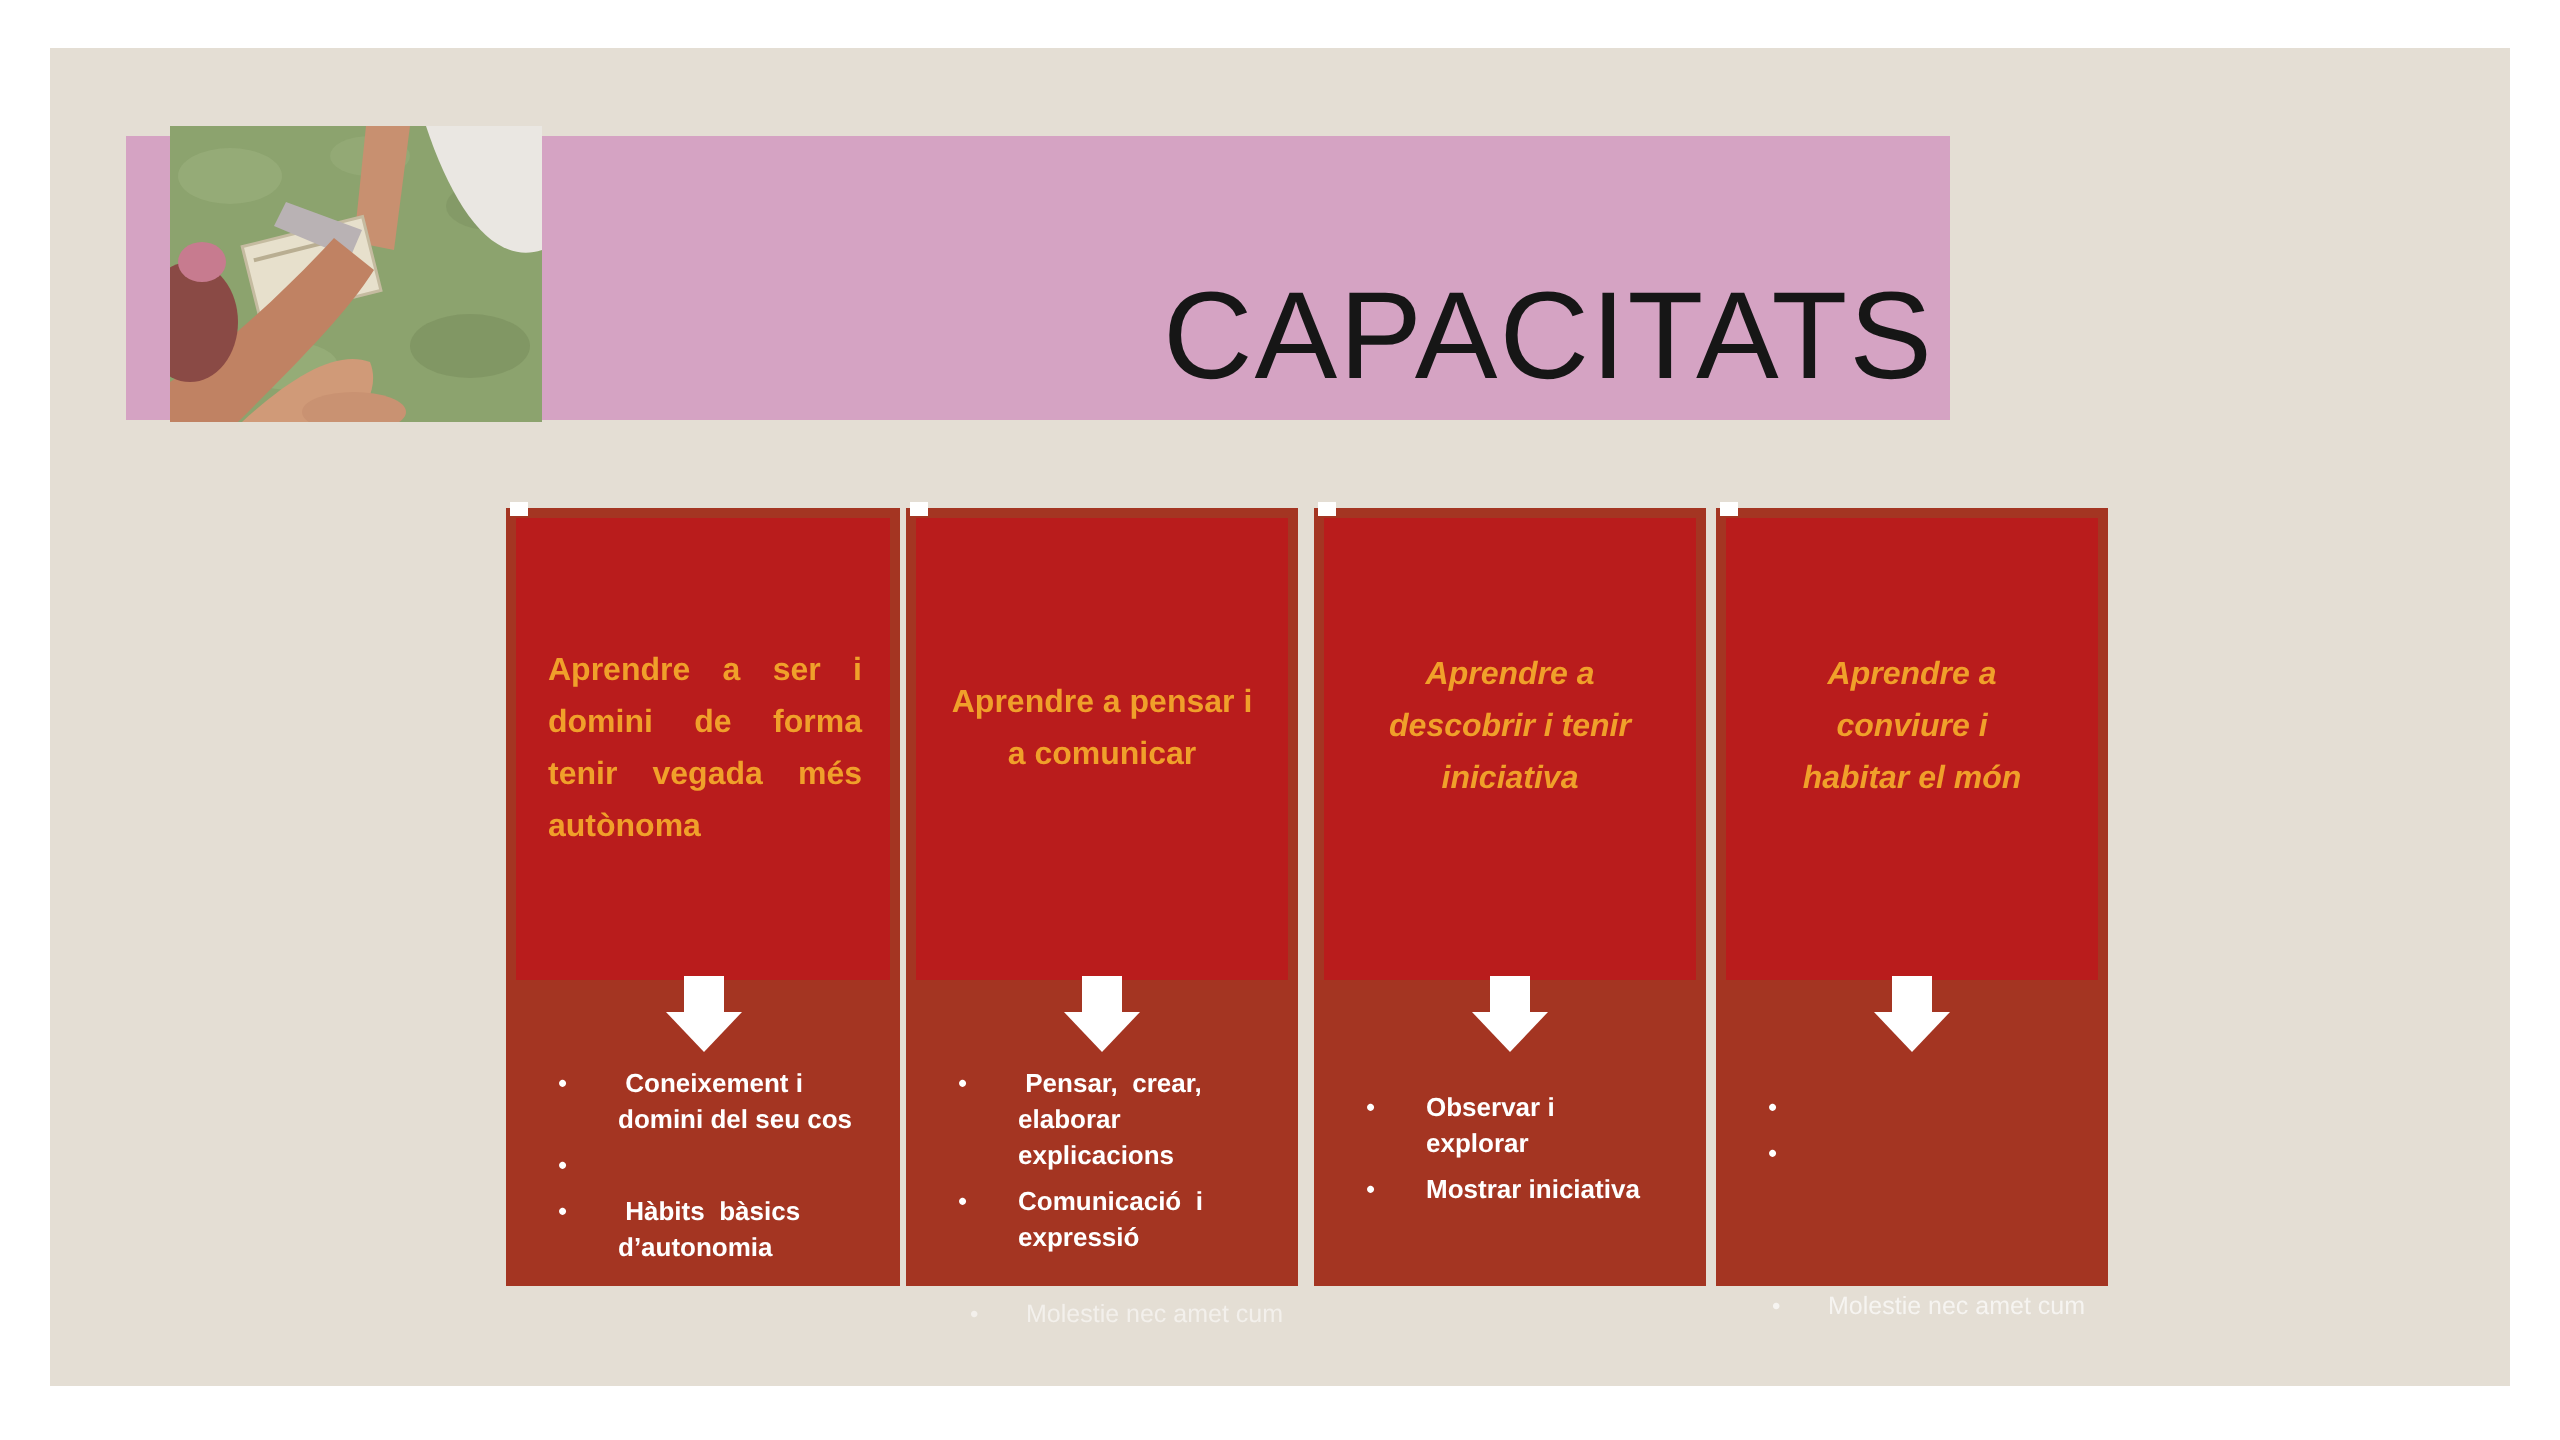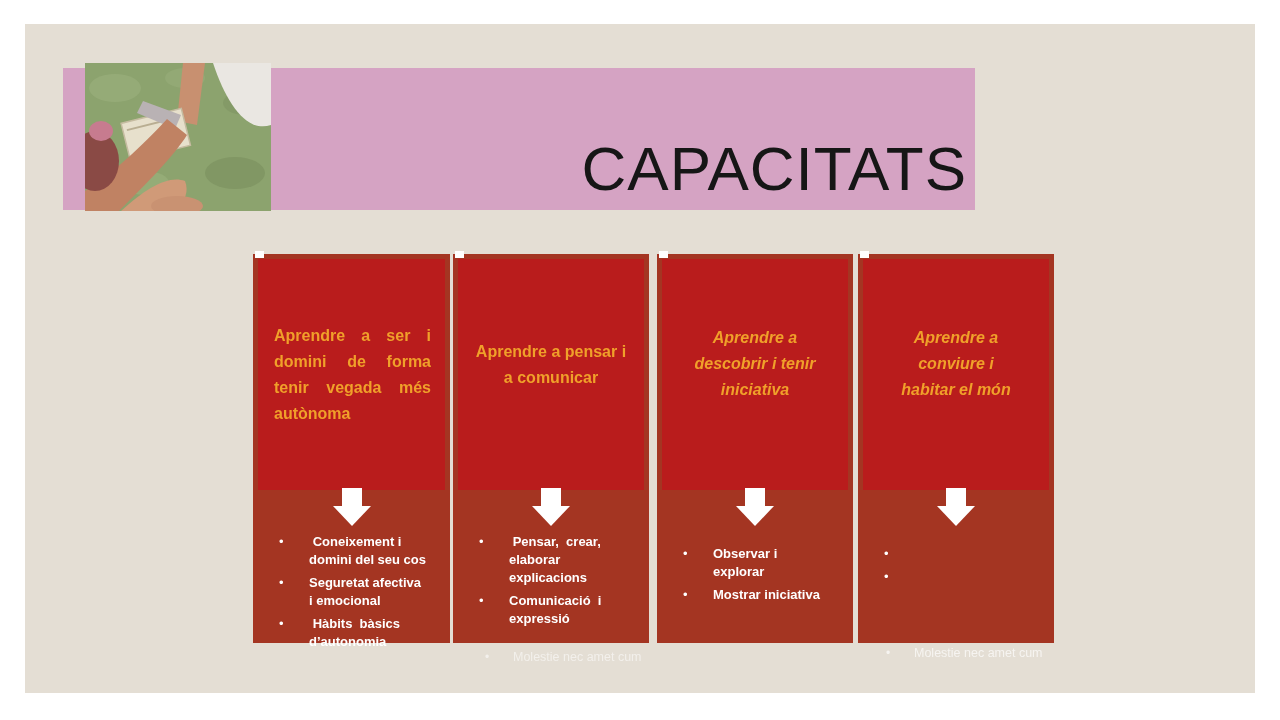--- a/index.html
+++ b/index.html
@@ -114,22 +114,20 @@
       </div>
       <div class="card-body">
         <ul>
           <li>
               <span class="dot">•</span>
               <span class="btext"> Coneixement i
 domini del seu cos</span>
             </li>
           <li>
               <span class="dot">•</span>
-              <span class="btext">Seguretat afectiva
-i emocional</span>
             </li>
           <li>
               <span class="dot">•</span>
               <span class="btext"> Hàbits  bàsics
 d’autonomia</span>
             </li>
         </ul>
       </div>
       <div class="arrow">
           <span class="stem"></span>

